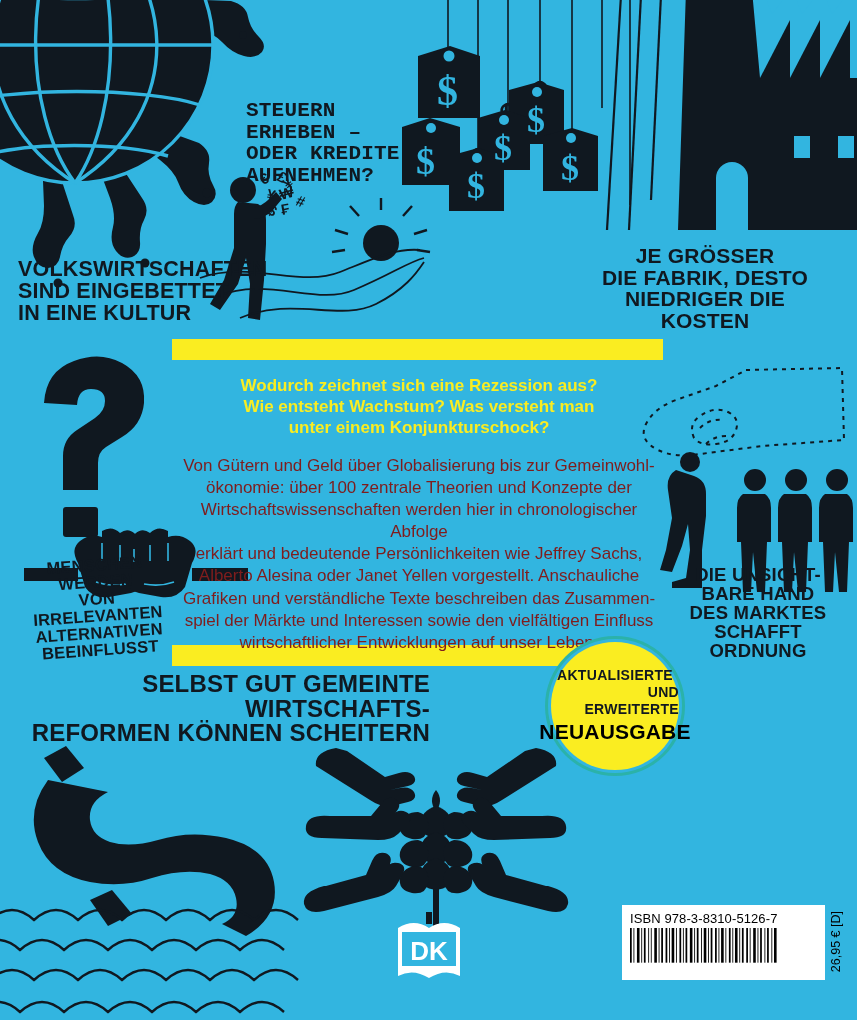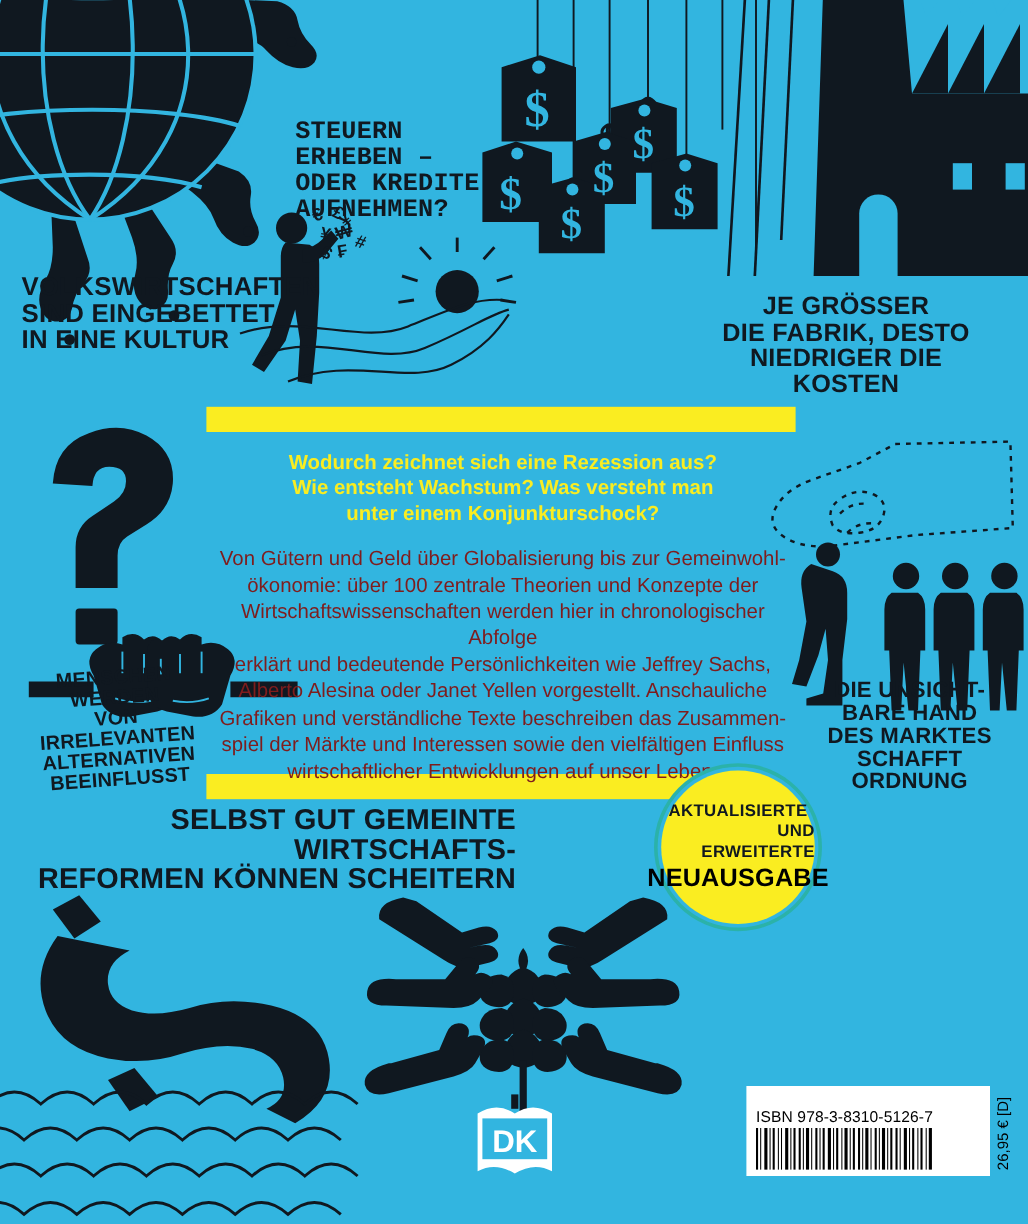--- a/index.html
+++ b/index.html
@@ -65,21 +65,21 @@
     font-size:14px;line-height:1.22;letter-spacing:.3px;
   }
   .badge .l3{
     color:#000000;font-weight:700;text-transform:uppercase;
     font-size:21px;line-height:1.25;letter-spacing:.2px;margin-top:1px;
   }
 
   
   .barcode-box{
     position:absolute;background:#ffffff;
-    display:flex;flex-direction:row;align-items:flex-end;
+    display:flex;flex-direction:row;align-items:flex-start;
     padding:6px 7px 5px 8px;box-sizing:border-box;gap:48px;
   }
   .bc-main{display:flex;flex-direction:column;flex:1 1 auto;}
   .bc-isbn{
     color:#000;font-size:13px;letter-spacing:.1px;
     font-family:"Liberation Sans",sans-serif;margin-bottom:2px;white-space:nowrap;
   }
   .bc-bars{flex:1 1 auto;width:100%;}
   .bc-price{
     writing-mode:vertical-rl;transform:rotate(180deg);
@@ -330,21 +330,21 @@
 
   </svg>
 
   <div class="ybar" style="left:172px;top:339px;width:491px;height:21px;"></div>
   <div class="ybar" style="left:172px;top:645px;width:425px;height:21px;"></div>
 
   <div class="cap cap-l" style="left:246px;top:100px;width:190px;font-size:21px;text-align:left;font-family:Liberation Mono, monospace;">STEUERN ERHEBEN –
 ODER KREDITE
 AUFNEHMEN?</div>
 
-  <div class="cap cap-l" style="left:18px;top:228px;width:240px;font-size:21.5px;">VOLKSWIRTSCHAFTEN
+  <div class="cap cap-l" style="left:18px;top:258px;width:240px;font-size:21.5px;">VOLKSWIRTSCHAFTEN
 SIND EINGEBETTET
 IN EINE KULTUR</div>
 
 
   <div class="cap cap-c" style="left:580px;top:245px;width:250px;font-size:21px;">JE GRÖSSER
 DIE FABRIK, DESTO
 NIEDRIGER DIE KOSTEN</div>
 
   <div class="cap cap-c" style="left:18px;top:562px;width:152px;font-size:16.5px;transform:rotate(-4deg);">MENSCHEN WERDEN
 VON IRRELEVANTEN

